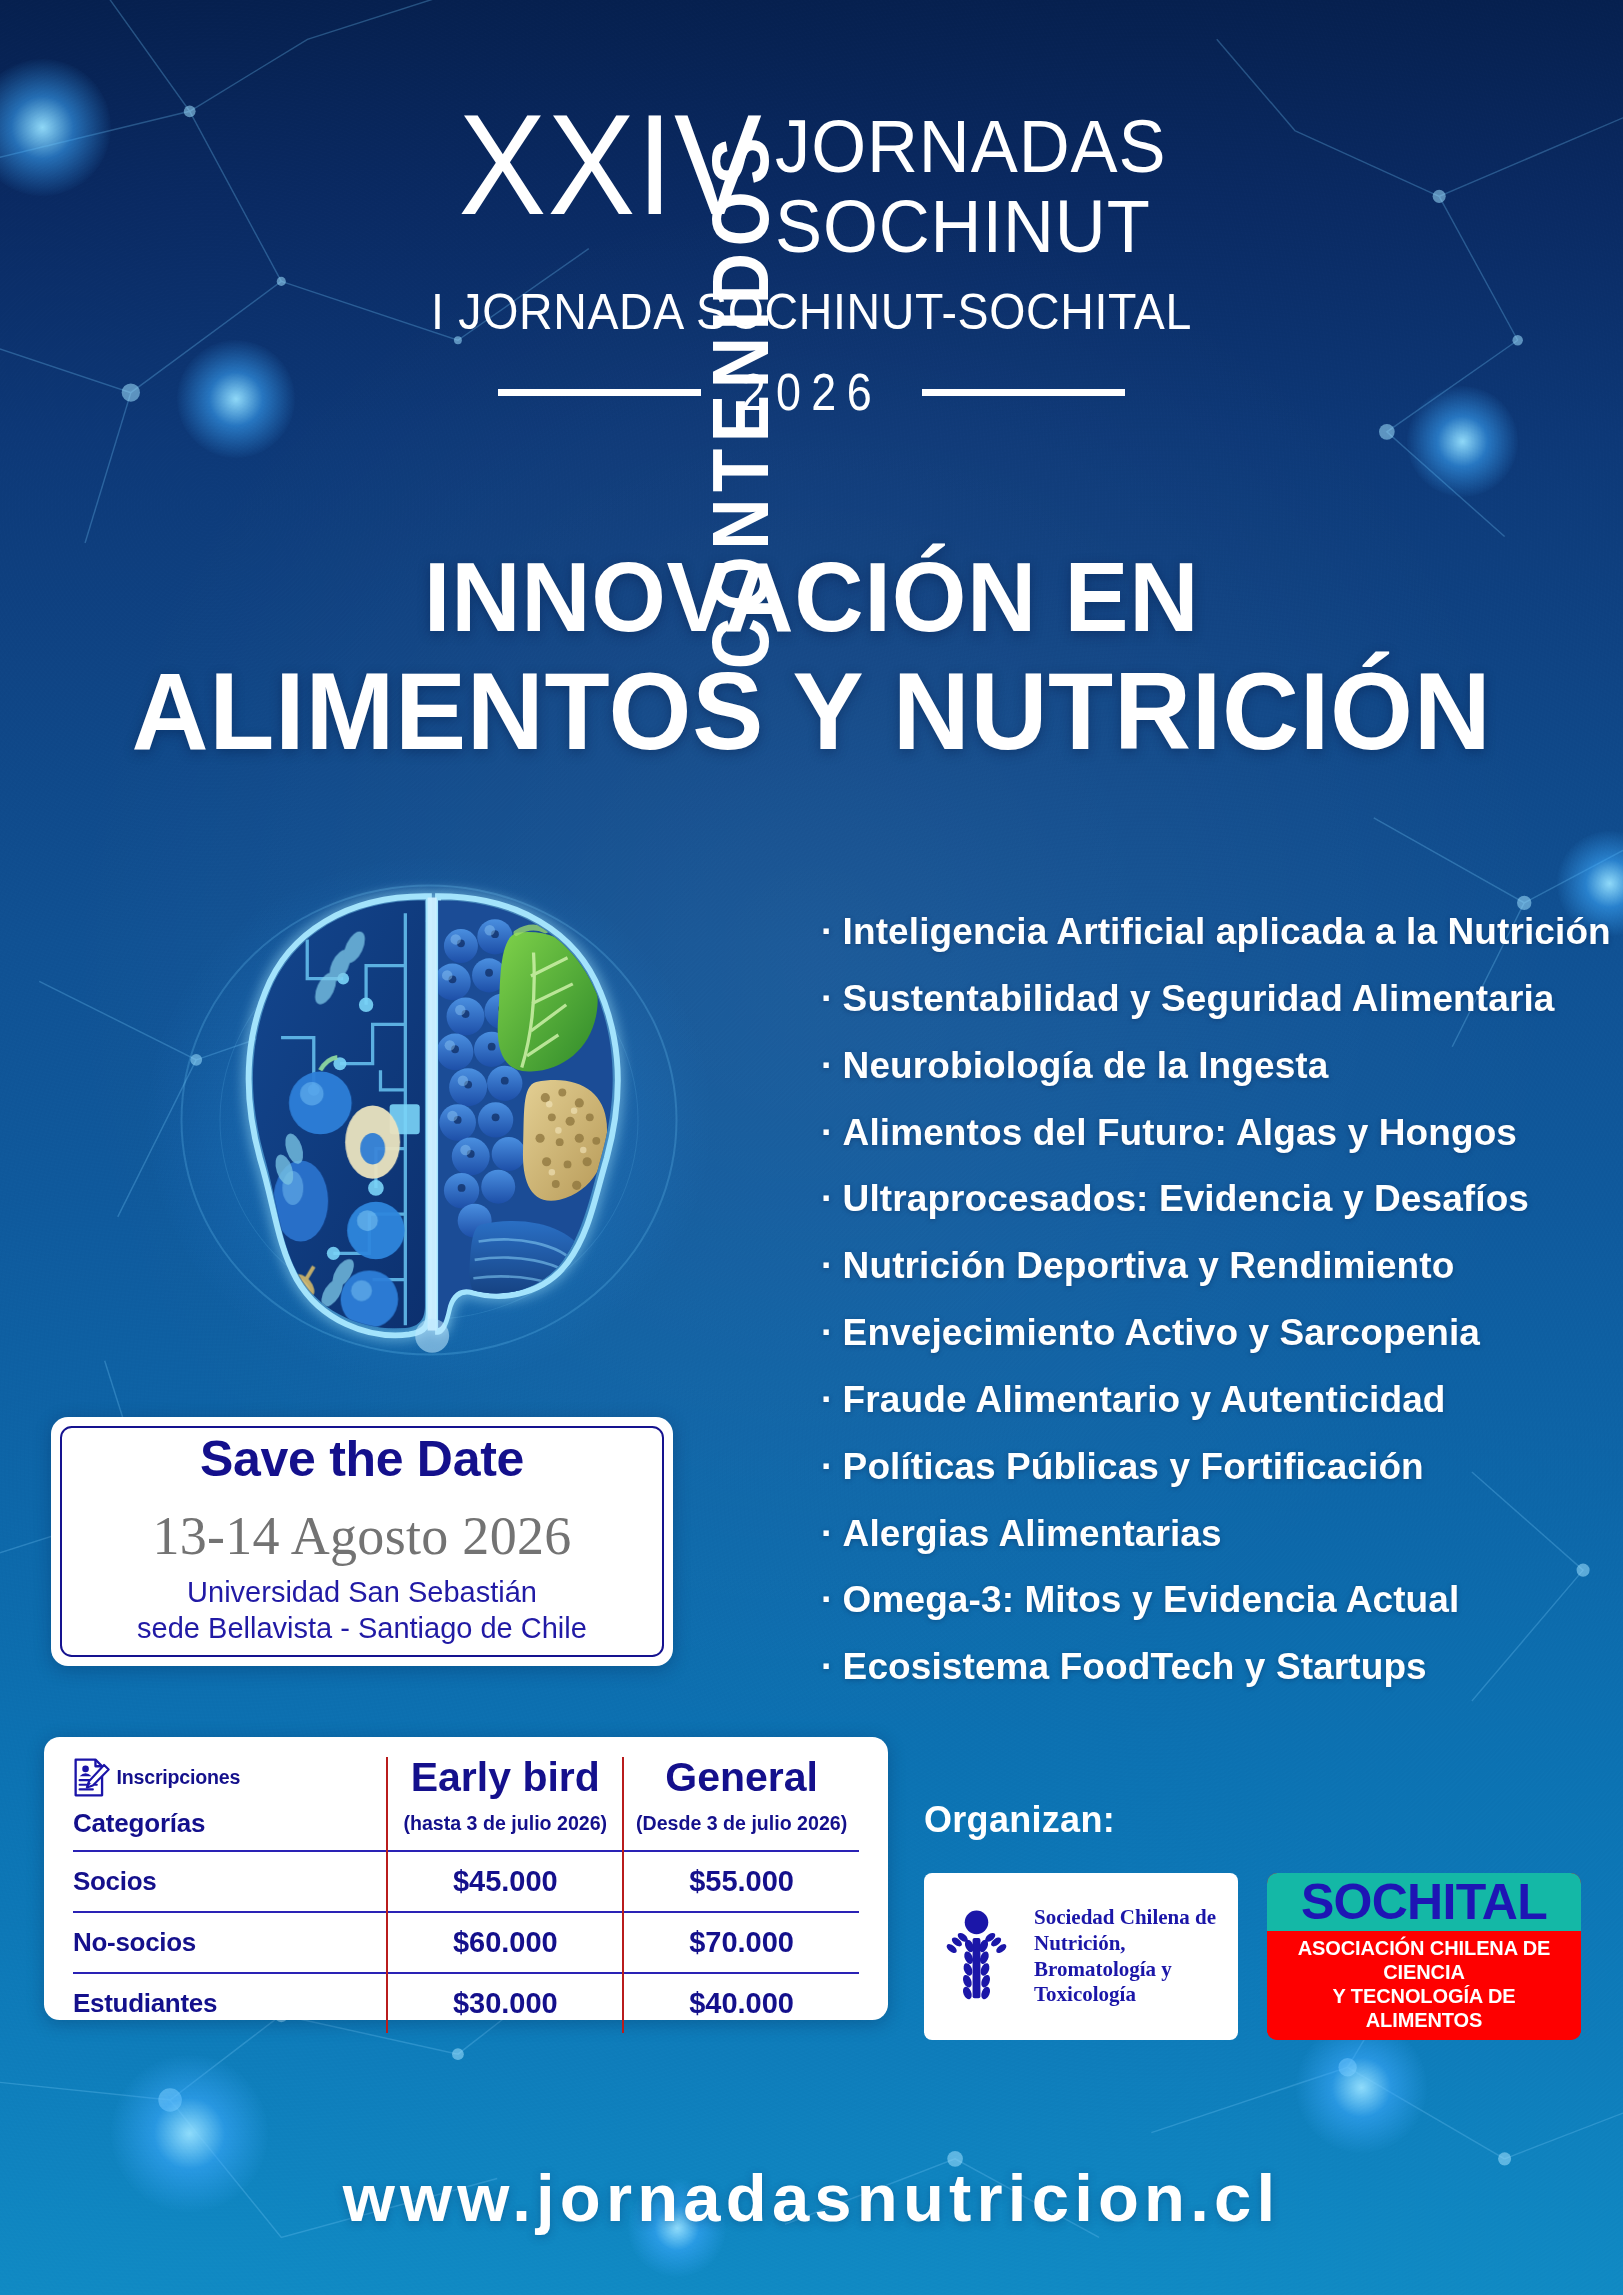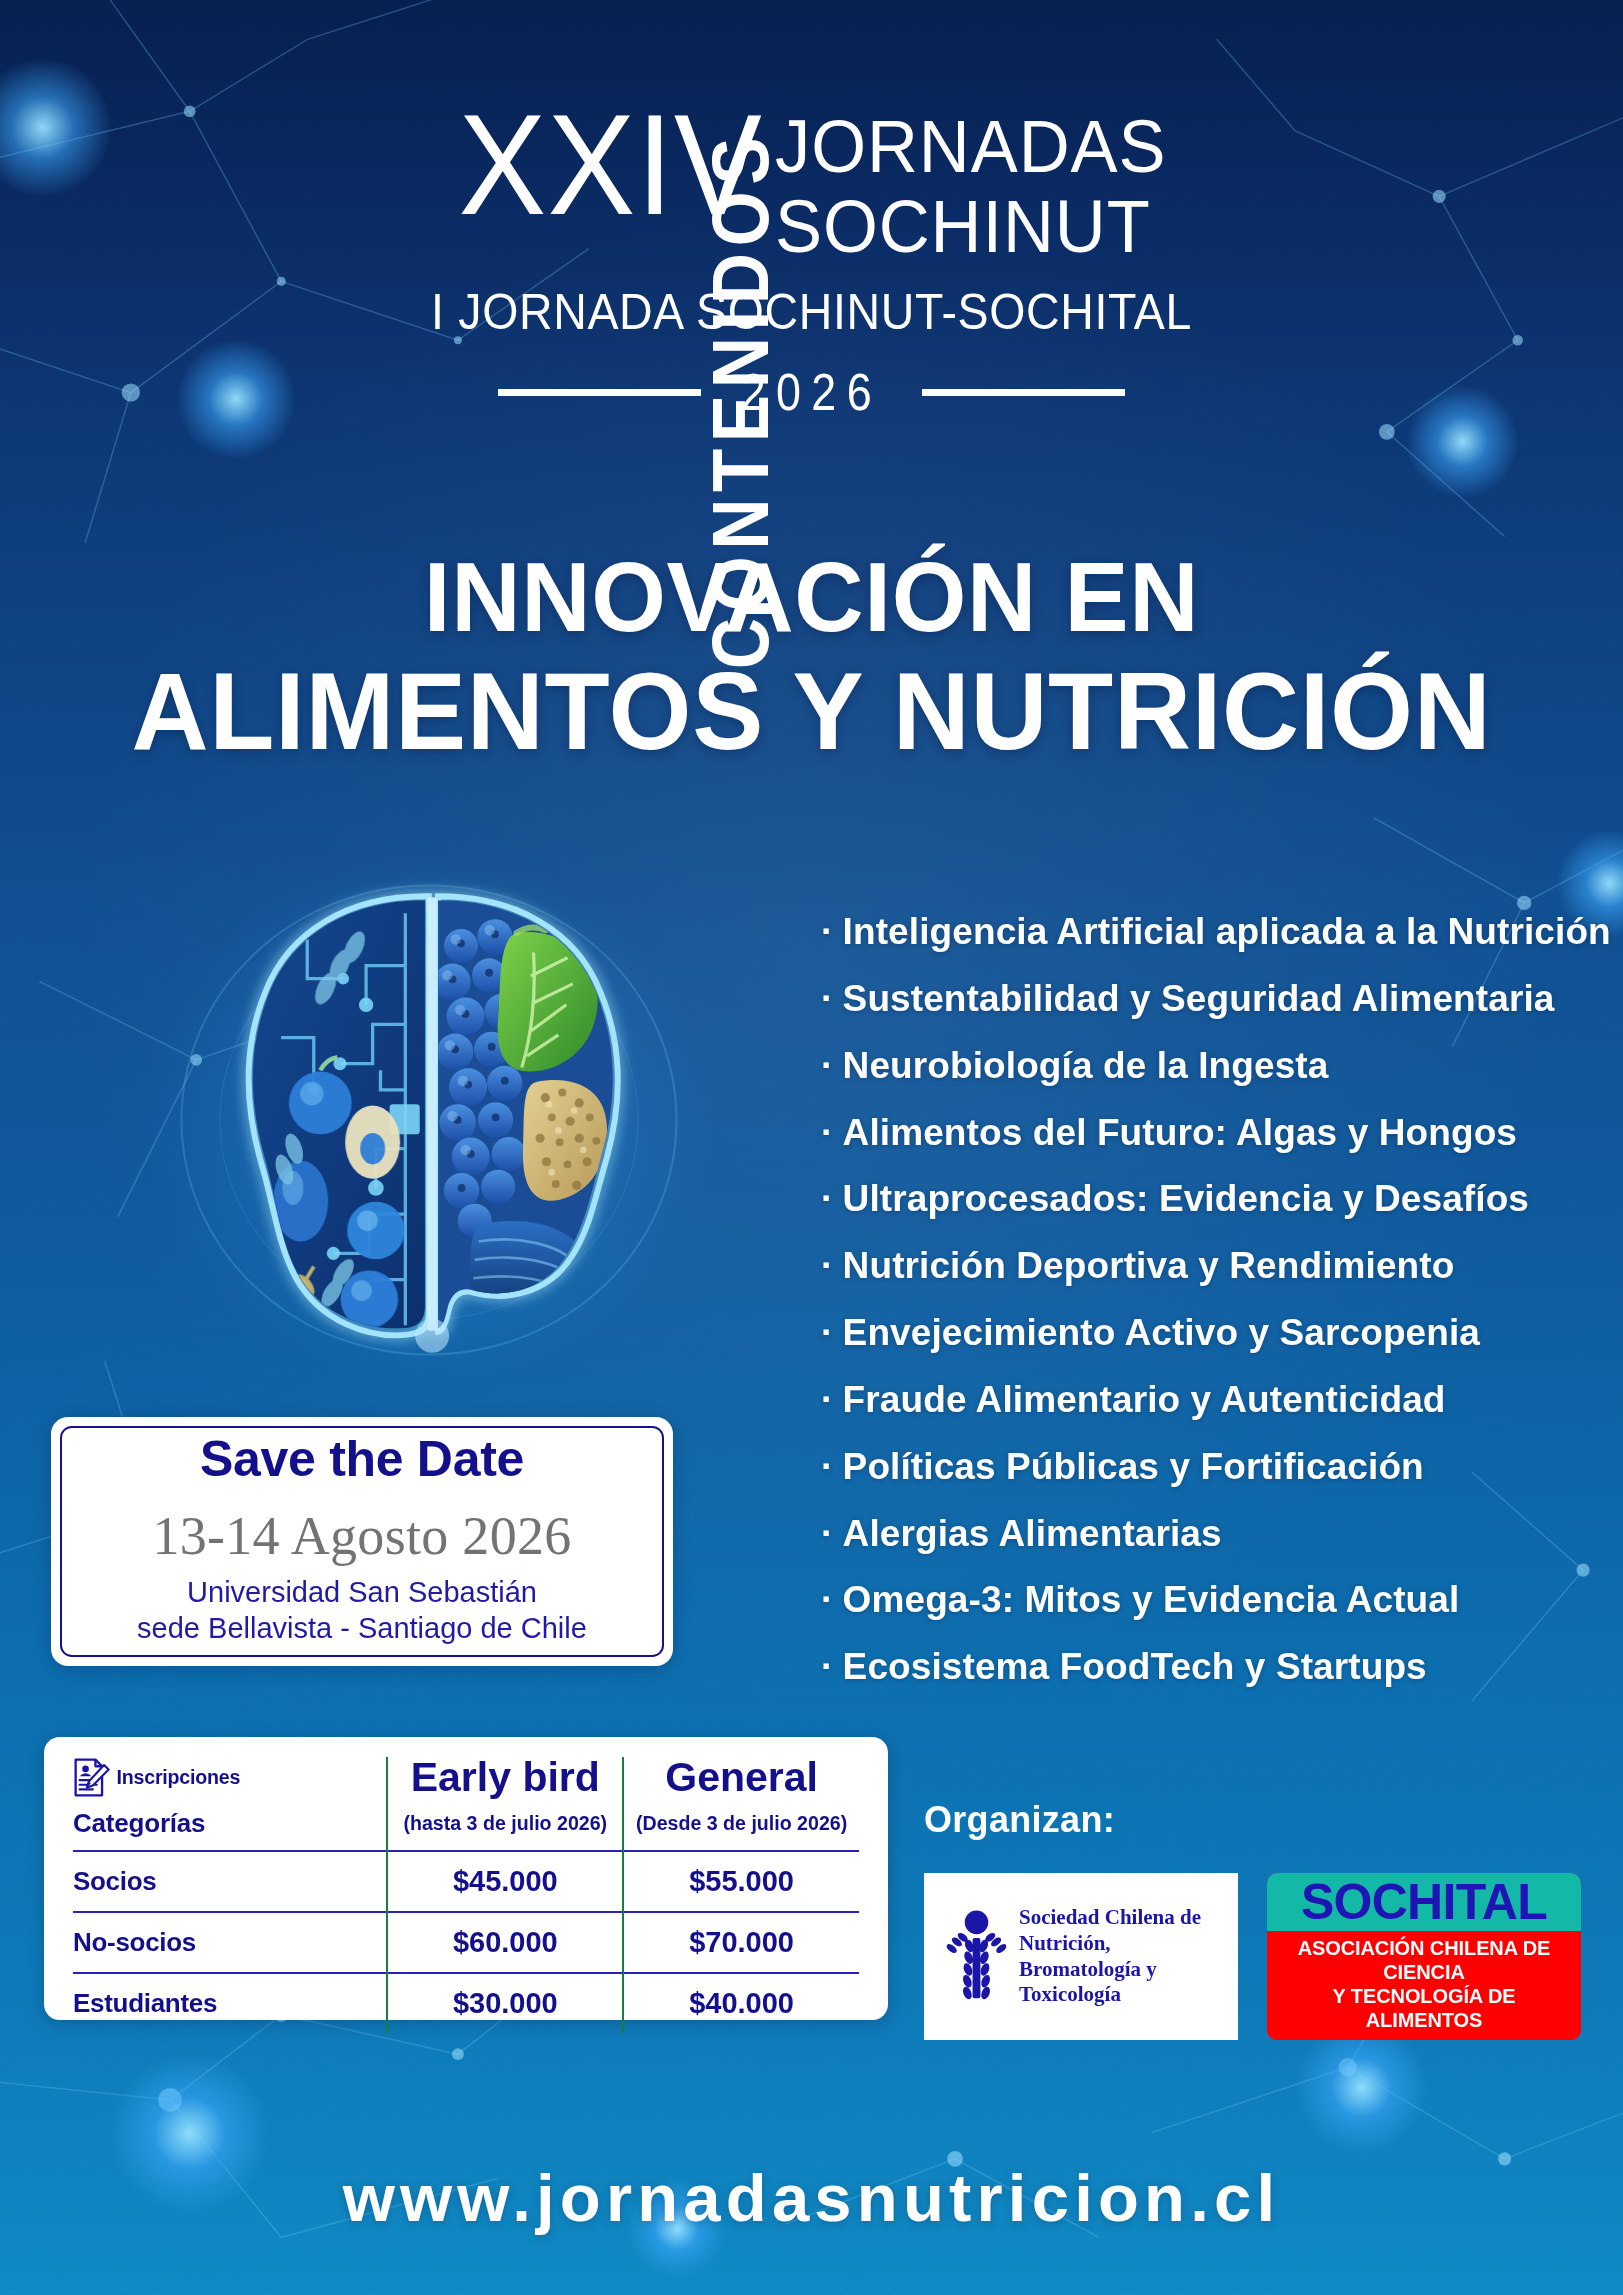--- a/index.html
+++ b/index.html
@@ -178,21 +178,21 @@
     position:absolute; left:44px; top:1737px;
     width:844px; height:283px;
     background:#fff; border-radius:15.7px;
     padding:19.6px 29px 14.4px 29px;
     box-shadow:0 3.9px 17px rgba(0,20,60,.25);
   }
   table.price { width:100%; border-collapse:collapse; }
   table.price td, table.price th { vertical-align:middle; padding:0; }
   .col-cat { width:40%; }
   .col-price { width:30%; text-align:center; }
-  .vline-cell { border-right:2px solid #15803d; }
+  .vline-cell { border-right:2px solid #b91c1c; }
   .hrule { border-bottom:2px solid #2a22b5; }
 
   .insc-cell { padding-bottom:5.2px; }
   .insc-row { display:flex; align-items:center; gap:6.5px; }
   .insc-label {
     font-family:"Liberation Sans", sans-serif;
     font-size:19.6px; font-weight:700; color:#14108c; letter-spacing:-0.2px;
   }
   .cat-label {
     font-family:"Liberation Sans", sans-serif;
@@ -220,22 +220,22 @@
   }
 
   
   #organizan-title {
     position:absolute; left:924px; top:1799px;
     font-family:"Liberation Sans", sans-serif;
     font-size:36px; font-weight:700; color:#fff; letter-spacing:0.3px;
   }
   #logo-row { position:absolute; left:924px; top:1873px; display:flex; gap:29px; }
   #logo-sochinut {
-    width:314px; height:167px; background:#fff; border-radius:0;
-    display:flex; align-items:center; gap:7px; padding:0 17px;
+    width:314px; height:167px; background:#fff; border-radius:8px;
+    display:flex; align-items:center; gap:22px; padding:0 17px;
   }
   .wheat-fig { flex:0 0 auto; }
   .sochinut-txt {
     font-family:"Liberation Serif", serif;
     font-size:21px; font-weight:700; color:#1b16a8; line-height:1.22;
   }
   #logo-sochital {
     width:314px; height:167px; border-radius:10.5px; overflow:hidden;
     display:flex; flex-direction:column; background:#fe0000;
   }

